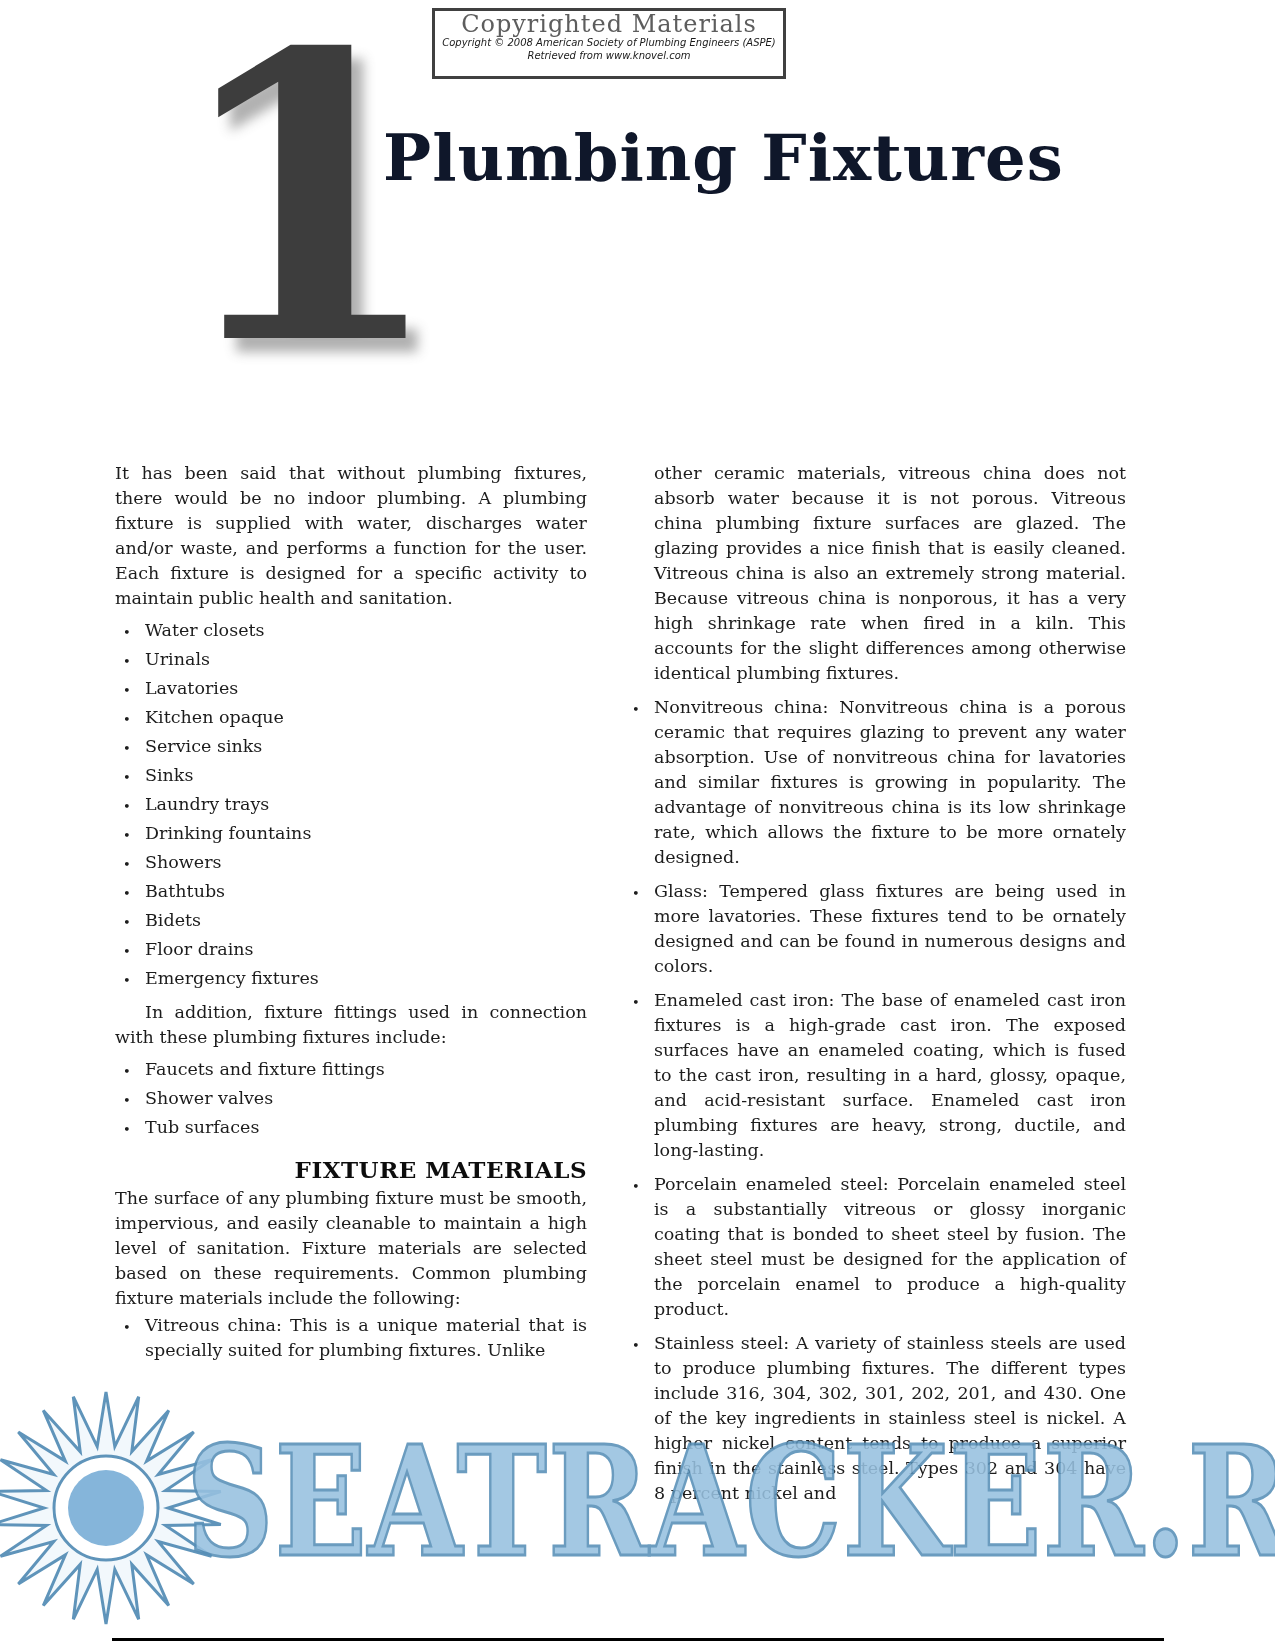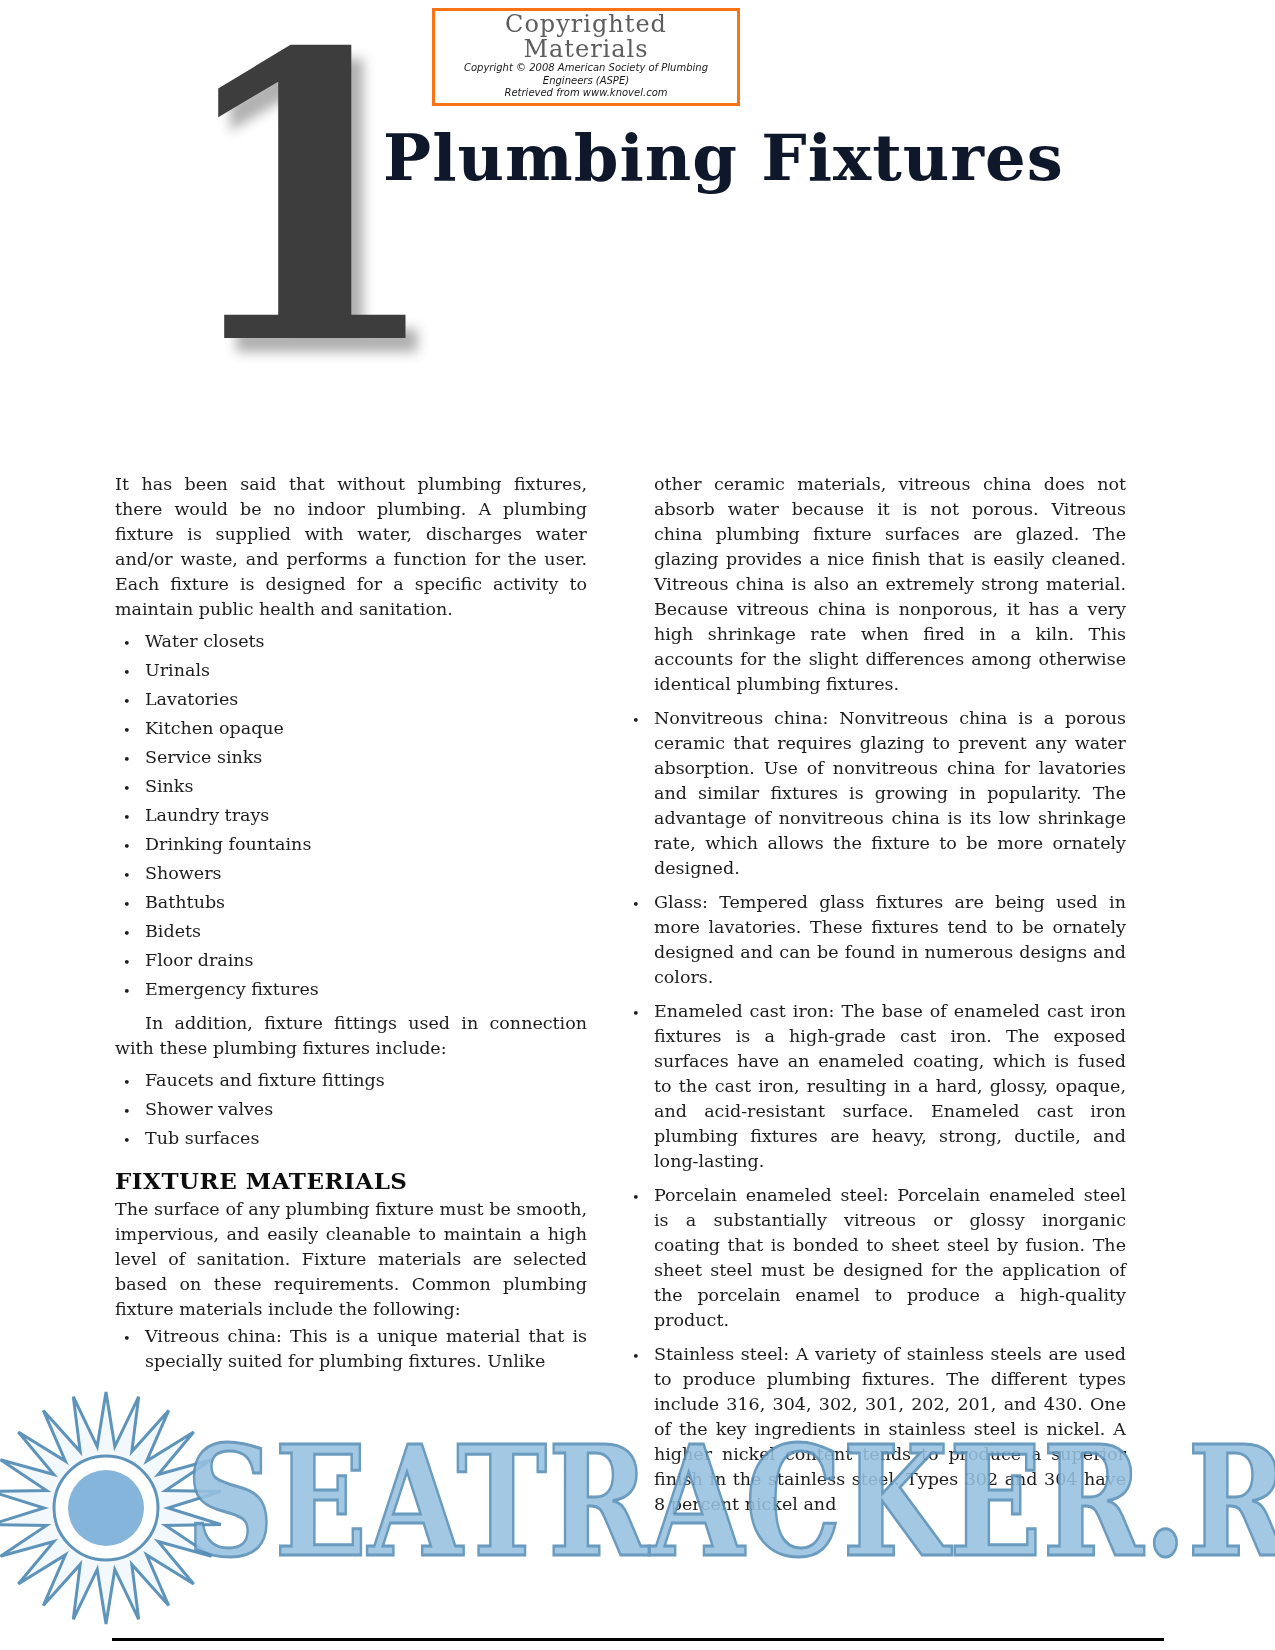--- a/index.html
+++ b/index.html
@@ -11,25 +11,25 @@
     background: #ffffff;
     overflow: hidden;
     font-family: "DejaVu Serif", "Liberation Serif", serif;
     color: var(--body-text, #1c1c1c);
   }
 
   
   .copyright-box {
     position: absolute;
     left: 432px; top: 8px;
-    width: 308px;
+    width: 354px;
     box-sizing: border-box;
-    border: 3px solid #f97316;
+    border: 3px solid #404040;
     text-align: center;
-    padding: 1px 4px 3px;
+    padding: 1px 4px 14px;
     background: #fff;
   }
   .cb-title {
     font-family: "DejaVu Serif", "Liberation Serif", serif;
     font-size: 24px;
     color: #5d5d5d;
     letter-spacing: 1px;
     line-height: 1.05;
   }
   .cb-line {
@@ -56,21 +56,21 @@
     margin: 0;
     font-size: 64px;
     font-weight: bold;
     letter-spacing: 1px;
     color: #0f172a;
   }
 
   
   .col {
     position: absolute;
-    top: 472px;
+    top: 461px;
     font-size: 17.5px;
     line-height: 25px;
     text-align: justify;
   }
   .col-left  { left: 115px; width: 472px; }
   .col-right { left: 632px; width: 494px; }
   .col p { margin: 0; }
   .indent { text-indent: 30px; }
 
   .list { margin: 7px 0 9px; }
@@ -98,21 +98,21 @@
     position: absolute;
     left: 0; top: 2px;
     font-size: 13px;
   }
 
   .section-heading {
     margin: 17px 0 4px;
     font-size: 23px;
     font-weight: bold;
     letter-spacing: 0.5px;
-    text-align: left;
+    text-align: right;
     color: #0d0d0d;
   }
 
   
   .watermark {
     position: absolute;
     left: 0; top: 1380px;
     width: 1275px; height: 270px;
     pointer-events: none;
     z-index: 5;

